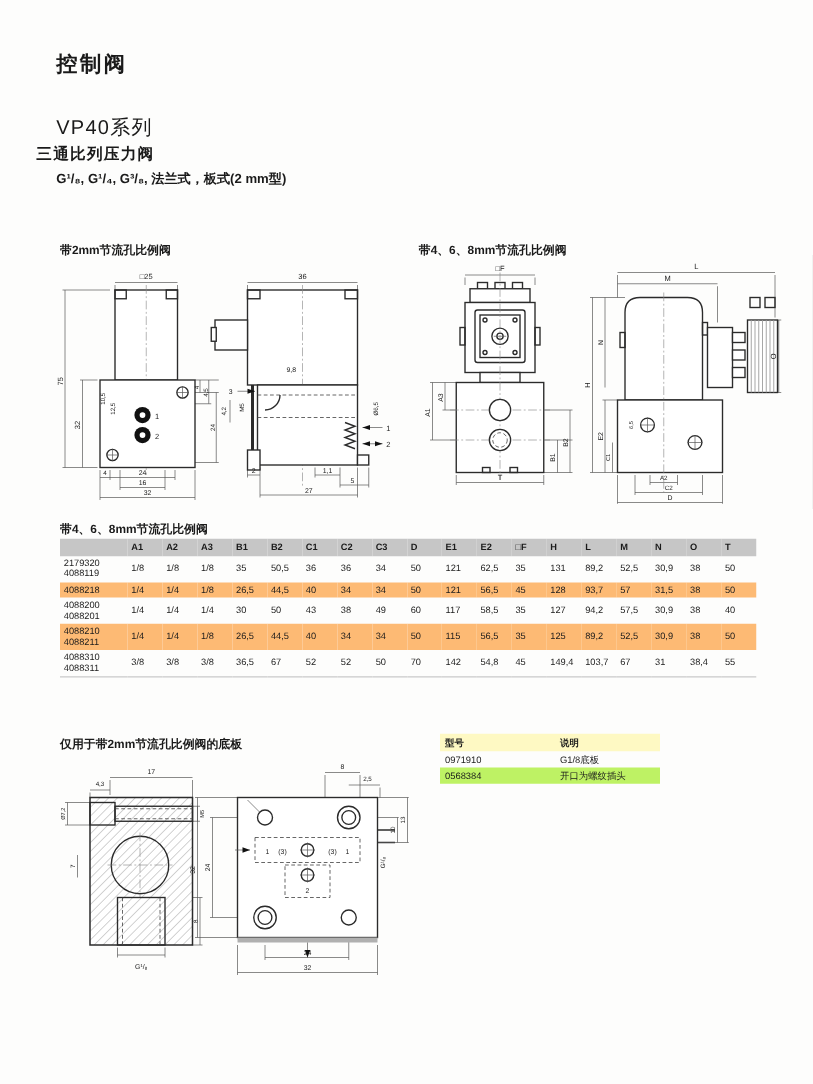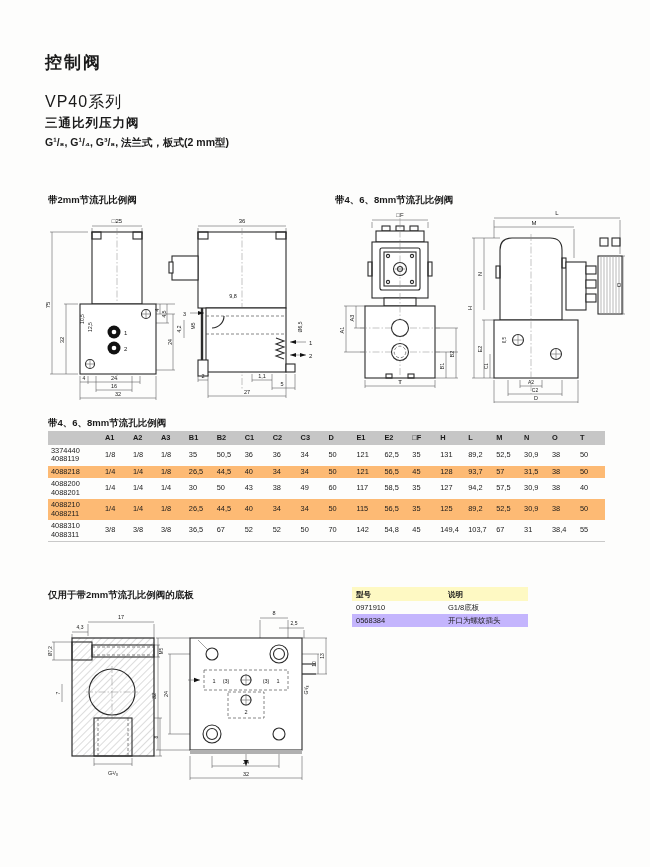--- a/index.html
+++ b/index.html
@@ -13,43 +13,43 @@
   table{border-collapse:collapse;}
   .dims-table{width:557px;table-layout:fixed;font-size:7.4px;line-height:1.15;}
   .dims-table th{background:#c6c6c6;font-weight:bold;text-align:left;padding:2.5px 0 2.5px 3px;font-size:7.4px;}
   .dims-table td{padding:2px 0 2px 3px;vertical-align:middle;}
   .dims-table tr.alt{background:#fdba74;}
   .dims-table{border-bottom:1px solid #c9c9c9;}
   .model span{display:block;}
   .parts-table{width:176px;font-size:7.5px;line-height:1.2;}
   .parts-table th{background:#fef9c3;font-weight:bold;text-align:left;padding:2.5px 0 2.5px 4px;}
   .parts-table td{padding:2px 0 2px 4px;}
-  .parts-table tr.alt{background:#c4b5fd;}
+  .parts-table tr.alt{background:#bef264;}
   .parts-table col.c1{width:92px;}
   
   svg{display:block;}
   .ol{stroke:#2b2b2b;stroke-width:1.1;fill:none;}
   .olf{stroke:#2b2b2b;stroke-width:1.1;fill:#ffffff;}
   .thick{stroke:#2b2b2b;stroke-width:2.4;fill:none;}
   .dl{stroke:#555;stroke-width:0.55;fill:none;}
   .cl{stroke:#888;stroke-width:0.5;stroke-dasharray:7 2 1.5 2;fill:none;}
   .dash{stroke:#444;stroke-width:0.65;stroke-dasharray:3 2;fill:none;}
   .blk{fill:#111;stroke:none;}
   .hatchline{stroke:#9a9a9a;stroke-width:0.7;}
   text.dt{font-family:"Liberation Sans",sans-serif;font-size:6px;fill:#1a1a1a;}
   text.s55{font-size:5.5px;} text.s5{font-size:5px;} text.s45{font-size:4.5px;}
 </style>
 </head>
 <body>
 
 <div id="page">
 
-  <div class="abs h-cat" style="left:45px;top:51px;text-align:right;">控制阀</div>
+  <div class="abs h-cat" style="left:45px;top:40px;text-align:right;">控制阀</div>
   <div class="abs h-series" style="left:45px;top:92px;">VP40系列</div>
-  <div class="abs h-sub" style="left:45px;top:115px;">三通比列压力阀</div>
+  <div class="abs h-sub" style="left:29px;top:115px;">三通比列压力阀</div>
   <div class="abs h-spec" style="left:45px;top:136px;text-align:center;">G¹/₈, G¹/₄, G³/₈, 法兰式，板式(2 mm型)</div>
 
   <div class="abs sec-label" style="left:48px;top:194px;">带2mm节流孔比例阀</div>
   <div class="abs sec-label" style="left:335px;top:194px;">带4、6、8mm节流孔比例阀</div>
 
   <svg class="abs" style="left:42px;top:212px;" width="134" height="192" viewBox="0 0 134 192">
     <g>
       <line class="dl" x1="50" y1="14" x2="100" y2="14"></line>
         <line class="dl" x1="50" y1="16" x2="50" y2="22"></line>
         <line class="dl" x1="100" y1="16" x2="100" y2="22"></line>
@@ -321,21 +321,21 @@
           <th>□F</th>
           <th>H</th>
           <th>L</th>
           <th>M</th>
           <th>N</th>
           <th>O</th>
           <th>T</th>
     </tr>
     <tr>
       <td class="model">
-            <span>3374440</span>
+            <span>2179320</span>
             <span>4088119</span>
           </td>
       <td>1/8</td>
           <td>1/8</td>
           <td>1/8</td>
           <td>35</td>
           <td>50,5</td>
           <td>36</td>
           <td>36</td>
           <td>34</td>

